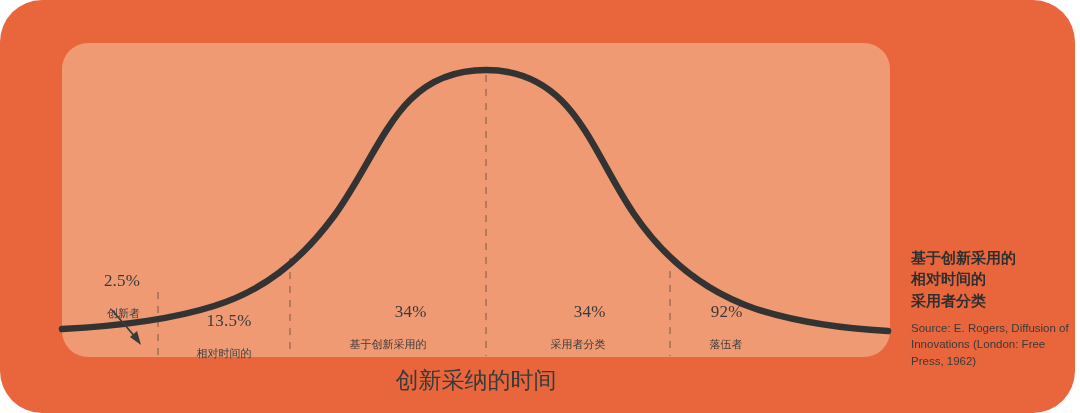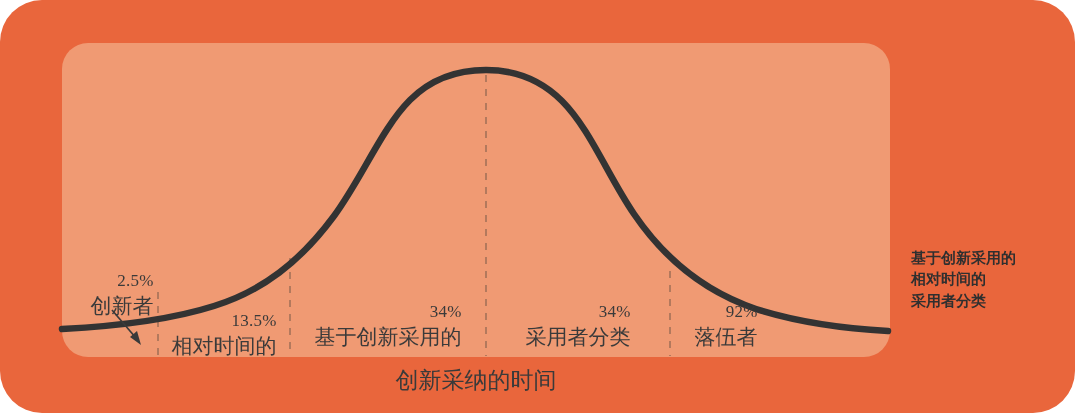--- a/index.html
+++ b/index.html
@@ -57,21 +57,22 @@
     white-space: nowrap;
   }
   .seg-pct {
     display: block;
     font-size: 17px;
     font-family: "Liberation Serif", "DejaVu Serif", serif;
     letter-spacing: 0.2px;
   }
   .seg-name {
     display: block;
-    font-size: 21px;
+    font-size: 11px;
+    margin-top: 14px;
   }
   
   #seg-innovators      { left: 122px; top: 270px; transform: translateX(-50%); }
   #seg-early-adopters  { left: 224px; top: 310px; transform: translateX(-50%); }
   #seg-early-majority  { left: 388px; top: 301px; transform: translateX(-50%); }
   #seg-late-majority   { left: 578px; top: 301px; transform: translateX(-50%); }
   #seg-laggards        { left: 726px; top: 301px; transform: translateX(-50%); }
 
   #x-axis-title {
     position: absolute;
@@ -165,15 +166,16 @@
   </div>
 
   <div id="x-axis-title">创新采纳的时间</div>
 
   <div id="caption-block">
     <div id="caption-title">
       <span>基于创新采用的</span>
       <span>相对时间的</span>
       <span>采用者分类</span>
     </div>
+    <p id="caption-source">Source: E. Rogers, Diffusion of Innovations (London: Free Press, 1962)</p>
   </div>
 
 </div>
 
 </body></html>

